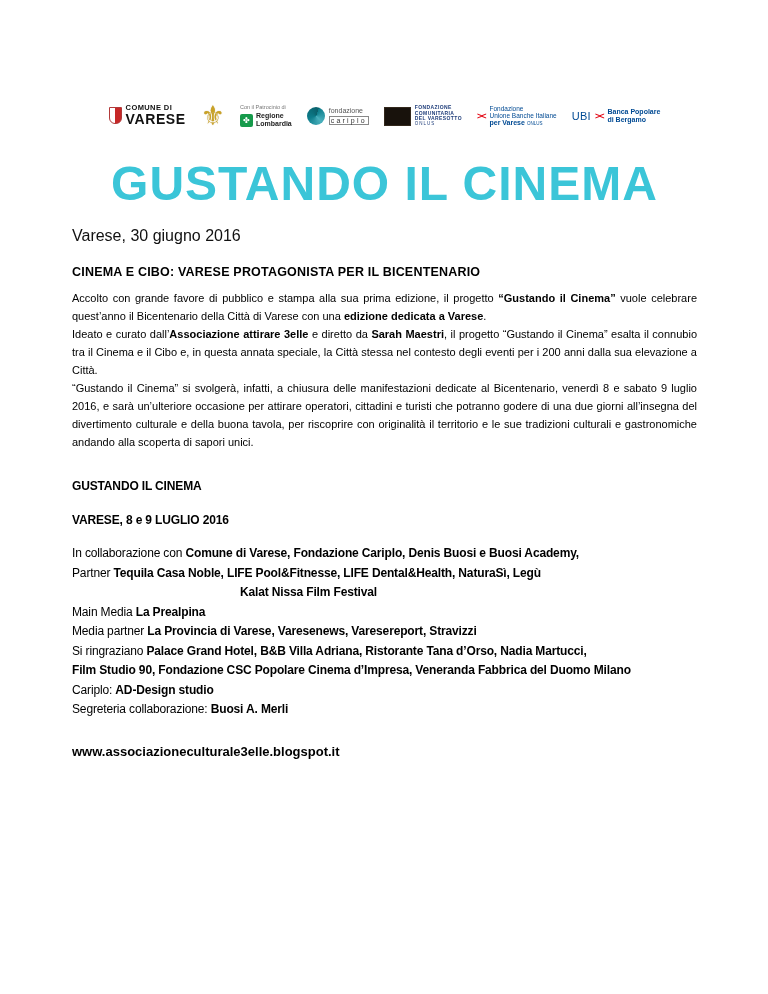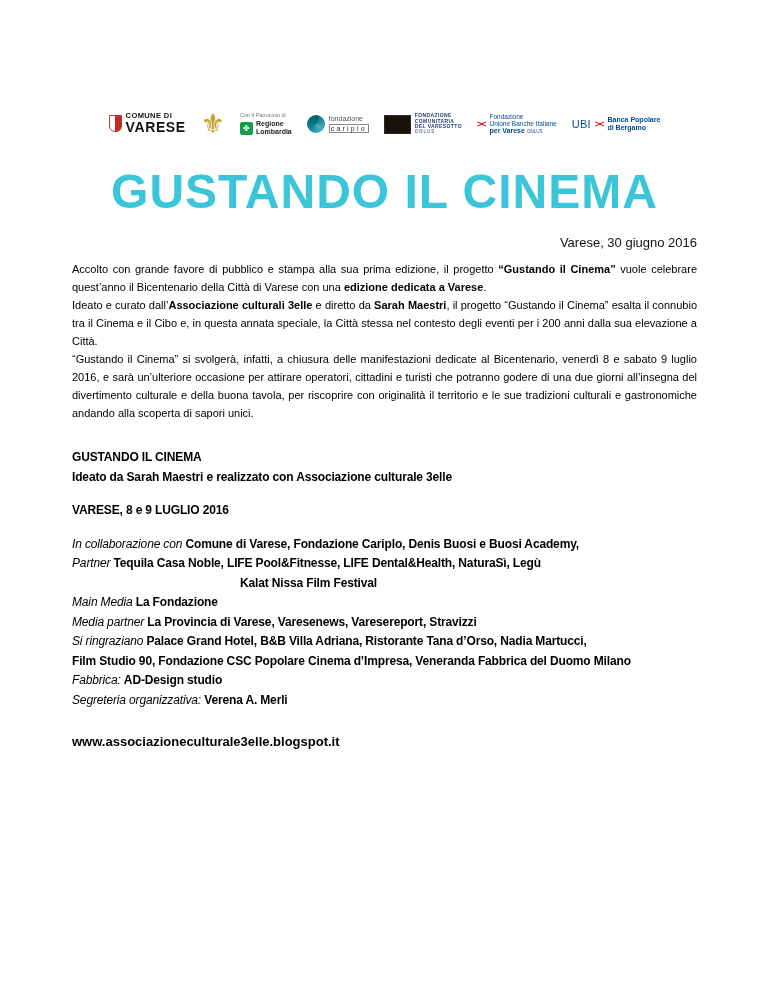--- a/index.html
+++ b/index.html
@@ -2,21 +2,21 @@
 <html style="--title_cyan: #3bc5d8; --regione_green: #169a4b; --cariplo_teal: #0c7c8a; --varesotto_blue: #1f3d7a; --ubi_blue: #004a93; --ubi_red: #e30613; --crest_gold: #c9a227;"><head>
 <meta charset="utf-8">
 <style>
   :root{
     --title_cyan:#3bc5d8; --regione_green:#169a4b; --cariplo_teal:#0c7c8a;
     --varesotto_blue:#1f3d7a; --ubi_blue:#004a93; --ubi_red:#e30613; --crest_gold:#c9a227;
   }
   *{box-sizing:border-box}
   html,body{margin:0;padding:0;background:#fff}
   body{font-family:"Liberation Sans",sans-serif;color:#000;-webkit-font-smoothing:antialiased}
-  .page{width:768px;height:766px;margin:8px auto;background:#fff;padding:92px 71px 0 72px;position:relative;overflow:hidden}
+  .page{width:768px;height:766px;margin:0 auto;background:#fff;padding:92px 71px 0 72px;position:relative;overflow:hidden}
 
   
   .logos{display:flex;justify-content:center;align-items:center;gap:15px;height:48px}
   .logo{display:flex;align-items:center;gap:4px;flex:none}
   .stack{display:flex;flex-direction:column;line-height:1.1}
   .shield{width:13px;height:17px;border:1px solid #b23a3a;background:linear-gradient(90deg,#fff 50%,#c62828 50%);border-radius:0 0 6px 6px}
   .comune-l1{font-size:7.5px;font-weight:700;letter-spacing:.4px;color:#111}
   .comune-l2{font-size:14px;font-weight:700;letter-spacing:.6px;color:#111}
   .crest{font-size:27px;color:var(--crest_gold);line-height:1;text-shadow:0 0 1px rgba(160,120,20,.6)}
   .patro{display:flex;flex-direction:column;align-items:flex-start;gap:2px}
@@ -33,30 +33,30 @@
   .ubi-mark{color:var(--ubi_red);font-weight:700;font-size:9px;letter-spacing:-1px}
   .ubif-l1{font-size:6.5px;color:var(--ubi_blue)}
   .ubif-l2{font-size:6.5px;color:var(--ubi_blue)}
   .ubif-l3{font-size:7px;font-weight:700;color:var(--ubi_blue)}
   .ubif-onlus{font-size:4.5px;color:var(--ubi_blue);font-weight:400;margin-left:2px}
   .ubib-name{font-size:11px;font-weight:400;color:var(--ubi_blue);letter-spacing:.3px}
   .ubib-txt{font-size:7px;font-weight:700;color:var(--ubi_blue);line-height:1.1}
 
   
   .title{margin:16px 0 0;text-align:center;font-size:48px;font-weight:700;color:var(--title_cyan);letter-spacing:1px;line-height:1.15}
-  .date{text-align:right;font-size:13px;margin-top:16px;color:#111}
+  .date{font-size:16px;margin-top:16px;color:#111}
   .heading{font-size:12.5px;font-weight:700;margin-top:20px;letter-spacing:.2px}
   .paragraphs{margin-top:10px}
   .para{margin:0;font-size:11px;line-height:18px;text-align:justify}
   .credits{margin-top:26px;font-size:12px;line-height:19.5px;letter-spacing:-0.15px}
   .credit-line{min-height:19.5px}
   .credit-line.gap{margin-top:14px}
   .credit-line.indent{padding-left:168px}
   .b{font-weight:700}
-  .i{font-style:italic}
+  .i{}
   .url{margin-top:24px;font-weight:700;font-size:13px;cursor:pointer}
 </style>
 </head>
 <body>
 
 <div class="page">
 
   <header class="logos">
 
     <div class="logo">
@@ -119,37 +119,37 @@
         <span class="ubib-txt">di Bergamo</span>
       </span>
     </div>
 
   </header>
 
   <h1 class="title">GUSTANDO IL CINEMA</h1>
 
   <div class="date">Varese, 30 giugno 2016</div>
 
+  <div class="heading">CINEMA E CIBO: VARESE PROTAGONISTA PER IL BICENTENARIO</div>
 
   <div class="paragraphs">
       <p class="para"><span>Accolto con grande favore di pubblico e stampa alla sua prima edizione, il progetto </span><span class="b">“Gustando il Cinema”</span><span> vuole celebrare quest’anno il Bicentenario della Città di Varese con una </span><span class="b">edizione dedicata a Varese</span><span>.</span></p>
-      <p class="para"><span>Ideato e curato dall’</span><span class="b">Associazione culturali 3elle</span><span> e diretto da </span><span class="b">Sarah Maestri</span><span>, il progetto “Gustando il Cinema” esalta il connubio tra il Cinema e il Cibo e, in questa annata speciale, la Città stessa nel contesto degli eventi per i 200 anni dalla sua elevazione a Città.</span></p>
+      <p class="para"><span>Ideato e curato dall’</span><span class="b">Associazione attirare 3elle</span><span> e diretto da </span><span class="b">Sarah Maestri</span><span>, il progetto “Gustando il Cinema” esalta il connubio tra il Cinema e il Cibo e, in questa annata speciale, la Città stessa nel contesto degli eventi per i 200 anni dalla sua elevazione a Città.</span></p>
       <p class="para"><span>“Gustando il Cinema” si svolgerà, infatti, a chiusura delle manifestazioni dedicate al Bicentenario, venerdì 8 e sabato 9 luglio 2016, e sarà un’ulteriore occasione per attirare operatori, cittadini e turisti che potranno godere di una due giorni all’insegna del divertimento culturale e della buona tavola, per riscoprire con originalità il territorio e le sue tradizioni culturali e gastronomiche andando alla scoperta di sapori unici.</span></p>
     </div>
 
   <div class="credits">
       <div class="credit-line"><span class="b">GUSTANDO IL CINEMA</span></div>
-      <div class="credit-line"><span class="b">Ideato da Sarah Maestri e realizzato con Associazione culturale 3elle</span></div>
       <div class="credit-line gap"><span class="b">VARESE, 8 e 9 LUGLIO 2016</span></div>
       <div class="credit-line gap"><span class="i">In collaborazione con </span><span class="b">Comune di Varese, Fondazione Cariplo, Denis Buosi e Buosi Academy,</span></div>
       <div class="credit-line"><span class="i">Partner </span><span class="b"> Tequila Casa Noble, LIFE Pool&amp;Fitnesse, LIFE Dental&amp;Health, NaturaSì, Legù</span></div>
       <div class="credit-line indent"><span class="b">Kalat Nissa Film Festival</span></div>
-      <div class="credit-line"><span class="i">Main Media </span><span class="b">La Fondazione</span></div>
+      <div class="credit-line"><span class="i">Main Media </span><span class="b">La Prealpina</span></div>
       <div class="credit-line"><span class="i">Media partner </span><span class="b"> La Provincia di Varese, Varesenews, Varesereport, Stravizzi</span></div>
       <div class="credit-line"><span class="i">Si ringraziano </span><span class="b">Palace Grand Hotel, B&amp;B Villa Adriana, Ristorante Tana d’Orso, Nadia Martucci,</span></div>
       <div class="credit-line"><span class="b">Film Studio 90, Fondazione CSC Popolare Cinema d’Impresa, Veneranda Fabbrica del Duomo  Milano</span></div>
-      <div class="credit-line"><span class="i">Fabbrica: </span><span class="b">AD-Design studio</span></div>
-      <div class="credit-line"><span class="i">Segreteria organizzativa: </span><span class="b">Verena A. Merli</span></div>
+      <div class="credit-line"><span class="i">Cariplo: </span><span class="b">AD-Design studio</span></div>
+      <div class="credit-line"><span class="i">Segreteria collaborazione: </span><span class="b">Buosi A. Merli</span></div>
     </div>
 
   <div class="url">www.associazioneculturale3elle.blogspot.it</div>
 
 </div>
 
 </body></html>

